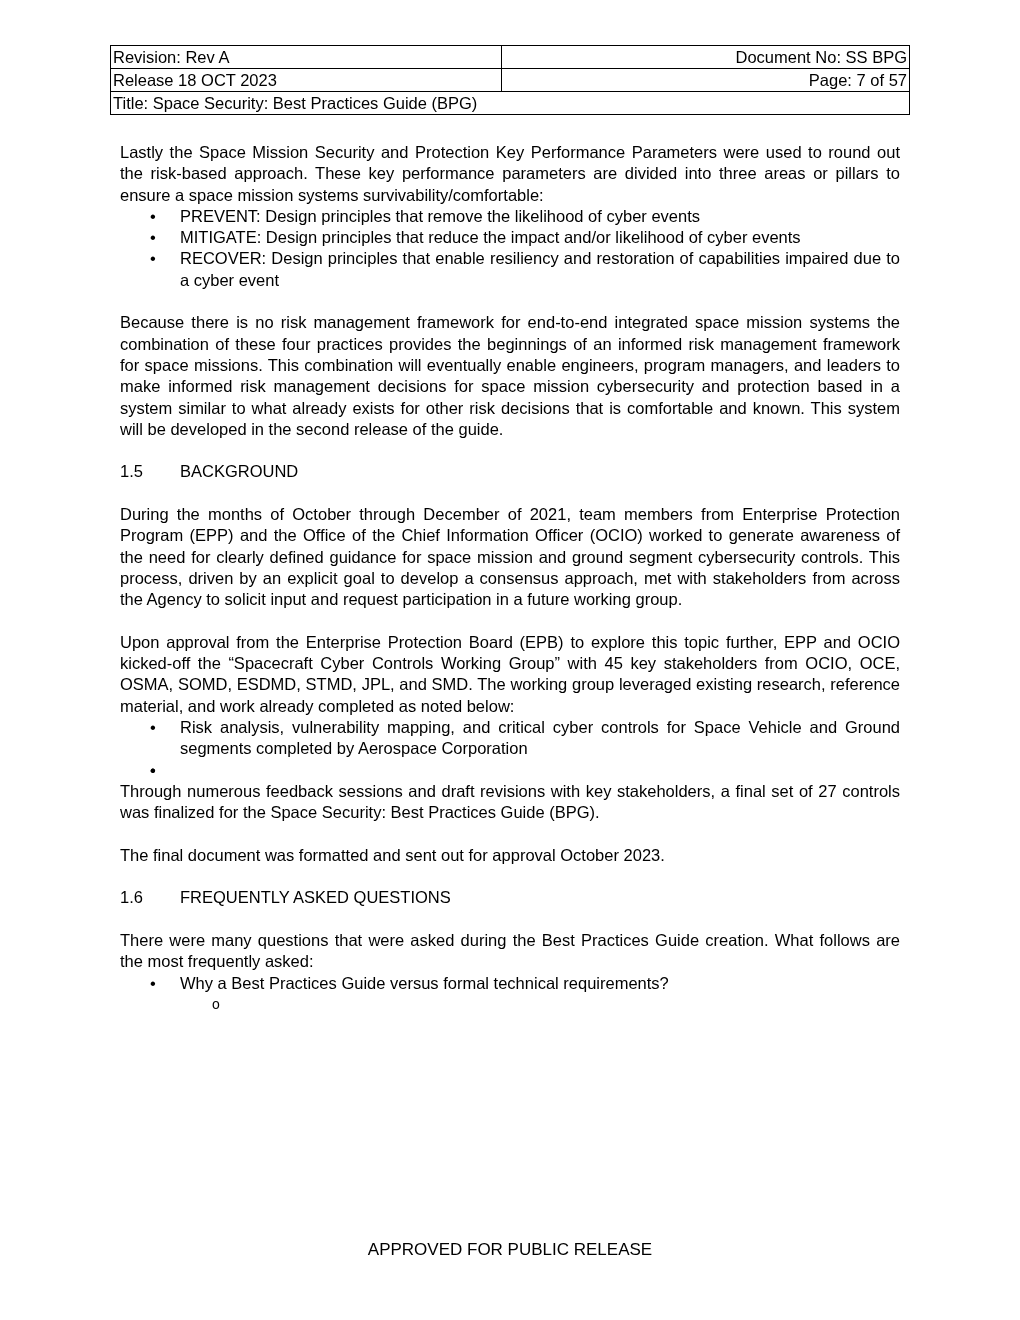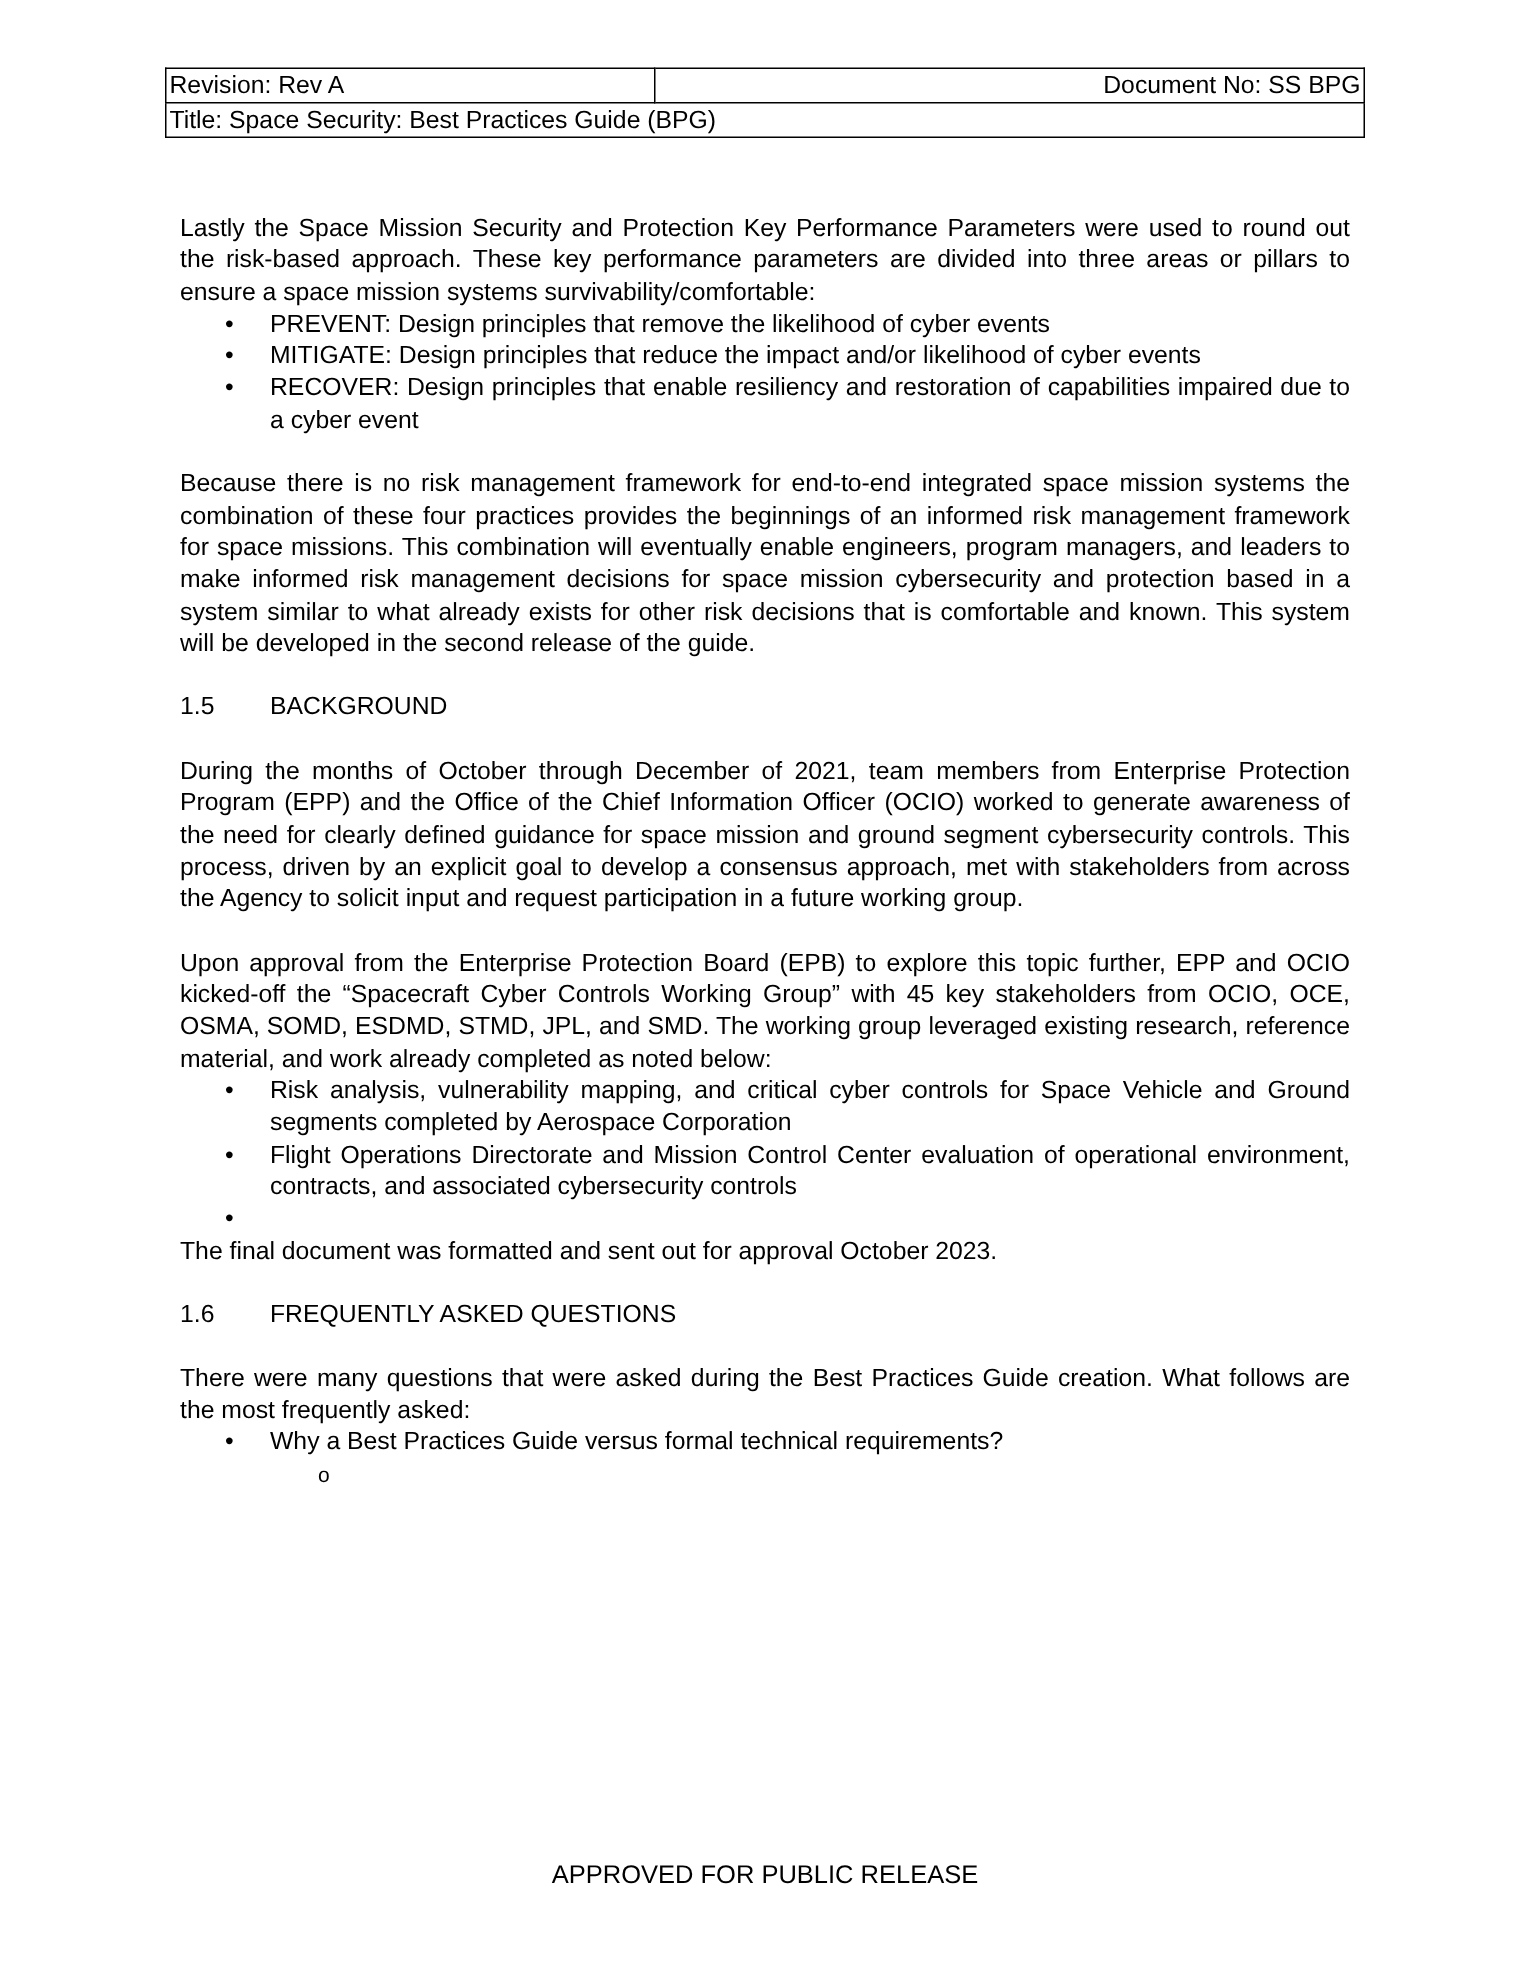--- a/index.html
+++ b/index.html
@@ -25,43 +25,48 @@
 </head>
 <body>
 
 <table class="hdr">
   <tbody>
       <tr>
     <td>Revision: Rev A</td>
     <td class="r">Document No: SS BPG</td>
   </tr>
   <tr>
+    <td>Release 18 OCT 2023</td>
+    <td class="r">Page: 7 of 57</td>
+  </tr>
+  <tr>
     <td colspan="2">Title: Space Security: Best Practices Guide (BPG)</td>
   </tr>
 </tbody>
   </table>
 
 <div class="content">
   <p class="last">Lastly the Space Mission Security and Protection Key Performance Parameters were used to round out the risk-based approach. These key performance parameters are divided into three areas or pillars to ensure a space mission systems survivability/comfortable:</p>
   <ul>
     <li><span class="b">•</span><span>PREVENT: Design principles that remove the likelihood of cyber events</span></li>
     <li><span class="b">•</span><span>MITIGATE: Design principles that reduce the impact and/or likelihood of cyber events</span></li>
     <li><span class="b">•</span><span>RECOVER: Design principles that enable resiliency and restoration of capabilities impaired due to a cyber event</span></li>
   </ul>
 
   <p>Because there is no risk management framework for end-to-end integrated space mission systems the combination of these four practices provides the beginnings of an informed risk management framework for space missions. This combination will eventually enable engineers, program managers, and leaders to make informed risk management decisions for space mission cybersecurity and protection based in a system similar to what already exists for other risk decisions that is comfortable and known. This system will be developed in the second release of the guide.</p>
 
   <h2><span class="num">1.5</span><span>BACKGROUND</span></h2>
   <p>During the months of October through December of 2021, team members from Enterprise Protection Program (EPP) and the Office of the Chief Information Officer (OCIO) worked to generate awareness of the need for clearly defined guidance for space mission and ground segment cybersecurity controls. This process, driven by an explicit goal to develop a consensus approach, met with stakeholders from across the Agency to solicit input and request participation in a future working group.</p>
   <p class="last">Upon approval from the Enterprise Protection Board (EPB) to explore this topic further, EPP and OCIO kicked-off the “Spacecraft Cyber Controls Working Group” with 45 key stakeholders from OCIO, OCE, OSMA, SOMD, ESDMD, STMD, JPL, and SMD. The working group leveraged existing research, reference material, and work already completed as noted below:</p>
   <ul>
     <li><span class="b">•</span><span>Risk analysis, vulnerability mapping, and critical cyber controls for Space Vehicle and Ground segments completed by Aerospace Corporation</span></li>
-    <li><span class="b">•</span><span>Flight Operations Directorate and Mission Control Center evaluation of operational environment, contracts, and associated cybersecurity controls</span></li>
+    <li><span class="b">•</span></li>
     <li><span class="b">•</span></li>
   </ul>
+  <p>Through numerous feedback sessions and draft revisions with key stakeholders, a final set of 27 controls was finalized for the Space Security: Best Practices Guide (BPG).</p>
   <p>The final document was formatted and sent out for approval October 2023.</p>
 
   <h2><span class="num">1.6</span><span>FREQUENTLY ASKED QUESTIONS</span></h2>
   <p class="last">There were many questions that were asked during the Best Practices Guide creation. What follows are the most frequently asked:</p>
   <ul class="nob">
     <li><span class="b">•</span><span>Why a Best Practices Guide versus formal technical requirements?</span></li>
   </ul>
   <ul class="sub nob">
     <li><span class="b">o</span></li>
   </ul>

